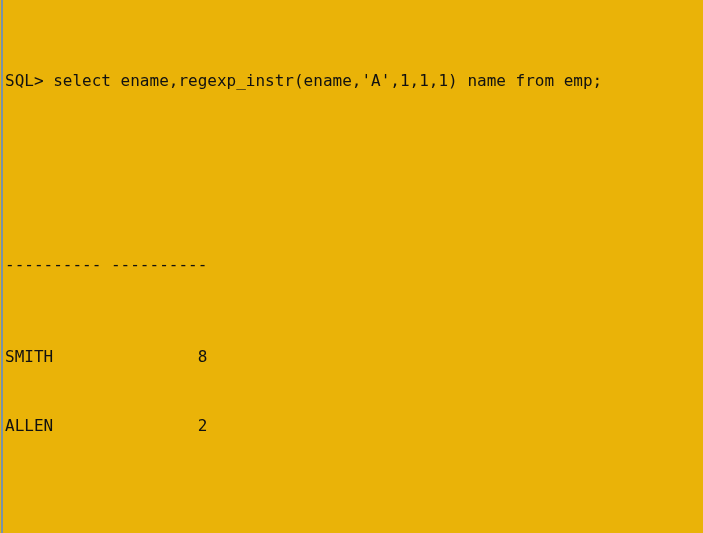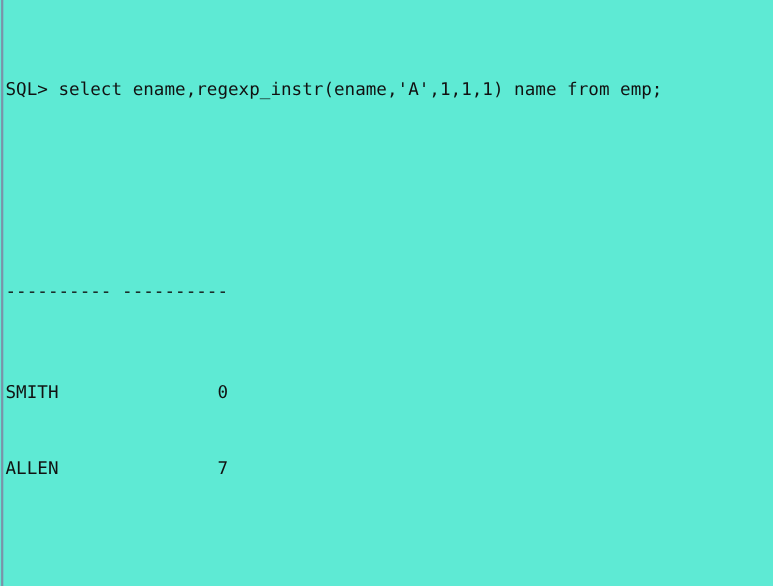--- a/index.html
+++ b/index.html
@@ -12,21 +12,21 @@
     width: 703px;
     height: 533px;
     overflow: hidden;
     font-family: "DejaVu Sans Mono", "Liberation Mono", monospace;
   }
 
   #terminal {
     position: relative;
     width: 703px;
     height: 533px;
-    background: #5eead4;
+    background: #eab308;
     box-sizing: border-box;
   }
 
   
   .left-rule {
     position: absolute;
     left: 1px;
     top: 0;
     width: 2px;
     height: 533px;
@@ -74,22 +74,22 @@
   <div class="left-rule"></div>
 
   <div class="console">
 
     <div class="line prompt-line">SQL&gt; select ename,regexp_instr(ename,'A',1,1,1) name from emp;</div>
 
     <div class="line blank"></div>
 
     <div class="line rule-line">---------- ----------</div>
 
-    <div class="line">SMITH               0</div>
-    <div class="line">ALLEN               7</div>
+    <div class="line">SMITH               8</div>
+    <div class="line">ALLEN               2</div>
     
     
     
     
     
     
     
     
     
 

